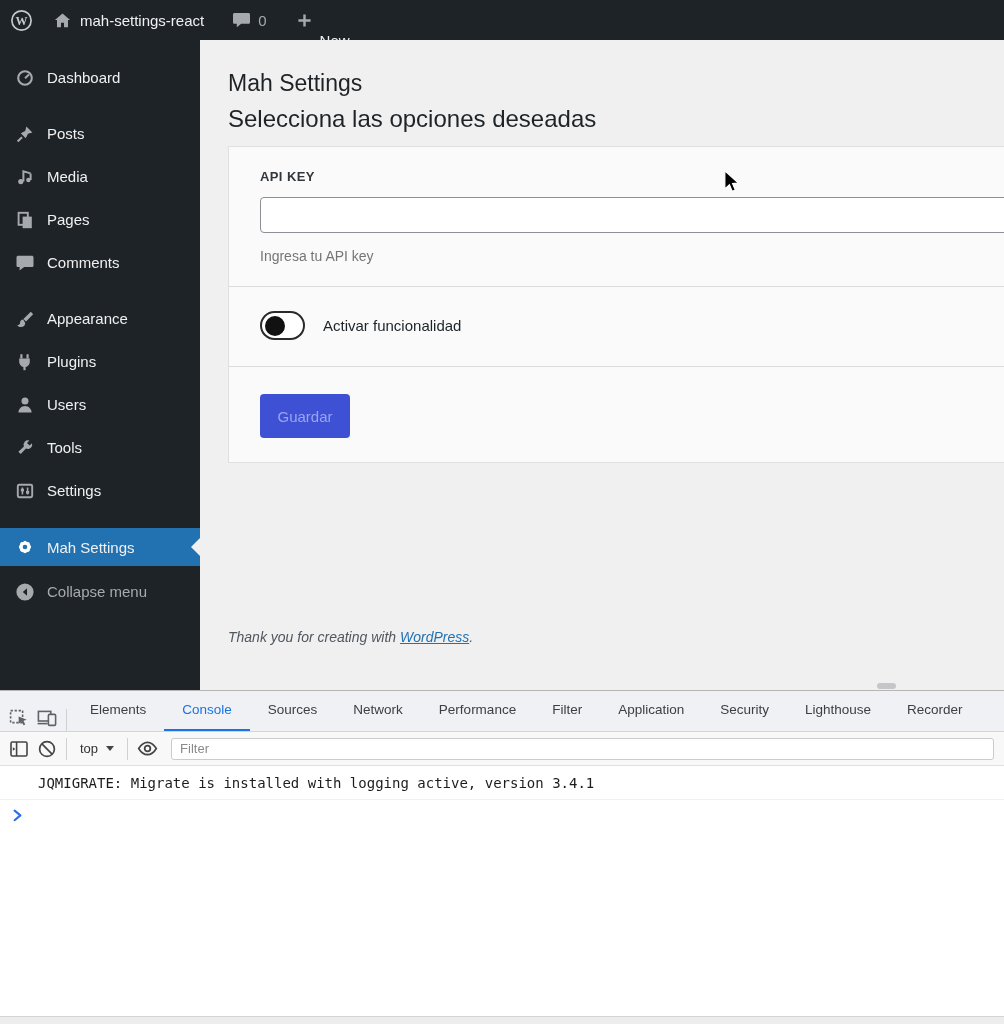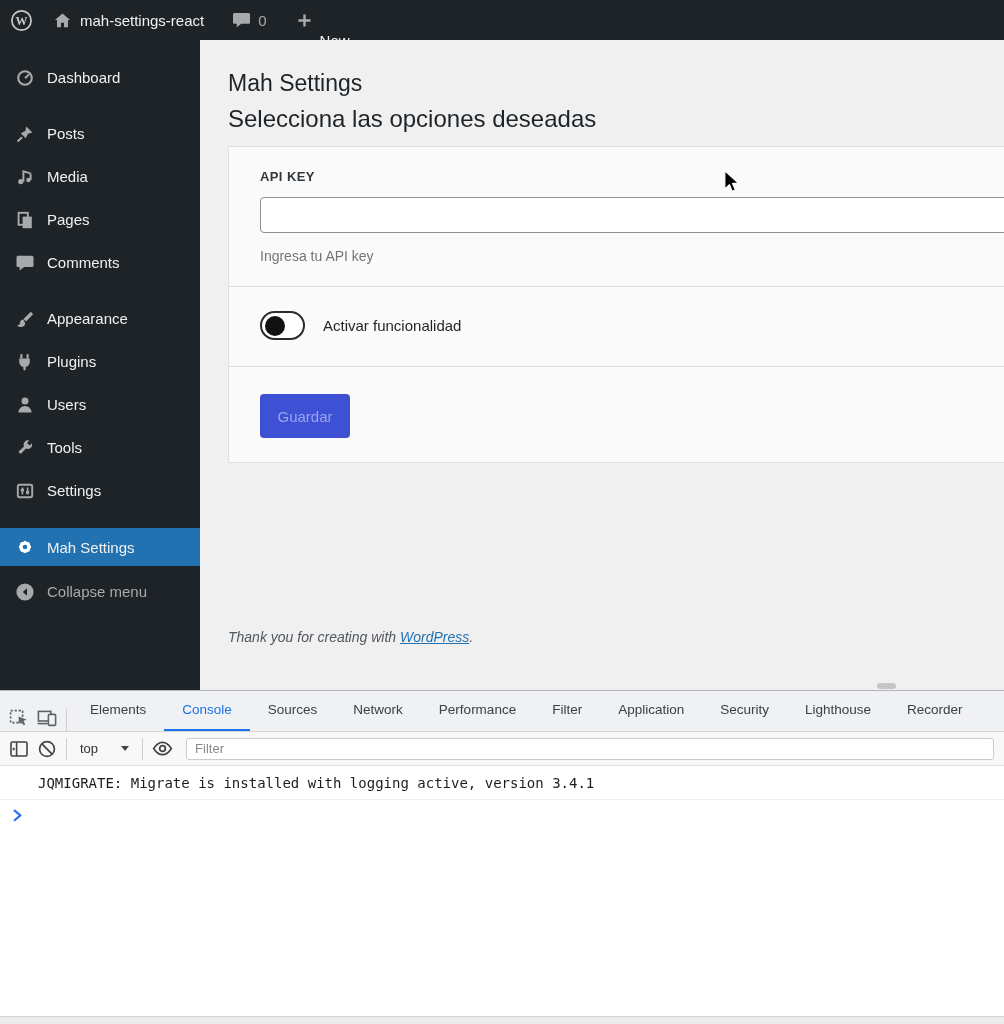--- a/index.html
+++ b/index.html
@@ -13,21 +13,21 @@
   .ab-item { display:flex; align-items:center; height:100%; cursor:default; }
   .wp-logo { margin-left:10px; }
   .ab-home { margin-left:20px; }
   .ab-sitename { margin-left:8px; font-size:15px; color:#f0f0f1; }
   .ab-bubble { margin-left:28px; }
   .ab-count { margin-left:7px; font-size:15px; color:#a7aaad; }
   .ab-plus { margin-left:30px; }
   .ab-new { margin-left:8px; font-size:15px; color:#f0f0f1;margin-top:41px; }
 
   
-  .sidebar { position:absolute; top:40px; left:0; width:227px; height:650px;
+  .sidebar { position:absolute; top:40px; left:0; width:200px; height:650px;
              background:#1d2327; padding-top:16px; }
   .menu-item { position:relative; height:43px; display:flex; align-items:center;
                padding-left:14px; cursor:pointer; }
   .menu-item .mi { width:22px; display:flex; justify-content:center; color:#a7aaad; }
   .menu-item .ml { margin-left:11px; font-size:15px; color:#f0f0f1; }
   .menu-gap { height:13px; }
   .menu-item.active { background:#2271b1; height:38px; margin-top:16px; }
   .menu-item.active .mi { color:#fff; }
   .menu-item.active::after { content:""; position:absolute; right:0; top:50%;
       transform:translateY(-50%); width:0; height:0;
@@ -80,21 +80,21 @@
   .dt-iconbtn { width:28px; height:27px; display:flex; align-items:center;
                 justify-content:center; cursor:pointer; flex:0 0 auto; }
   .dt-sep { width:1px; height:22px; background:#d0d0d2; margin:0 5px; flex:0 0 auto; }
   .dt-tab { height:41px; display:flex; align-items:center; padding:0 18px;
             font-size:13.5px; color:#3c4043; border-bottom:2px solid transparent;
             cursor:pointer; flex:0 0 auto; }
   .dt-tab.active { color:#1a73e8; border-bottom-color:#1a73e8; }
 
   .dt-toolbar { height:34px; background:#f8f8f8; border-bottom:1px solid #e0e0e0;
                 display:flex; align-items:center; padding:0 10px 0 5px; }
-  .dt-dd { display:flex; align-items:center; gap:23px; padding:0 8px; font-size:13px;
+  .dt-dd { display:flex; align-items:center; gap:8px; padding:0 8px; font-size:13px;
            color:#333; cursor:pointer; }
   .dt-caret { width:0; height:0; border-left:4.5px solid transparent;
               border-right:4.5px solid transparent; border-top:5px solid #444; }
   .dt-filter { flex:1; height:22px; margin-left:10px; border:1px solid #cbcbcd;
                border-radius:3px; padding:0 8px; font-size:13px; background:#fff;
                font-family:"Liberation Sans",sans-serif; color:#333; }
   .dt-filter::placeholder { color:#8a8a8a; }
 
   .console-area { font-family:"DejaVu Sans Mono", monospace; font-size:14px;
                   color:#1d1d1d; }

